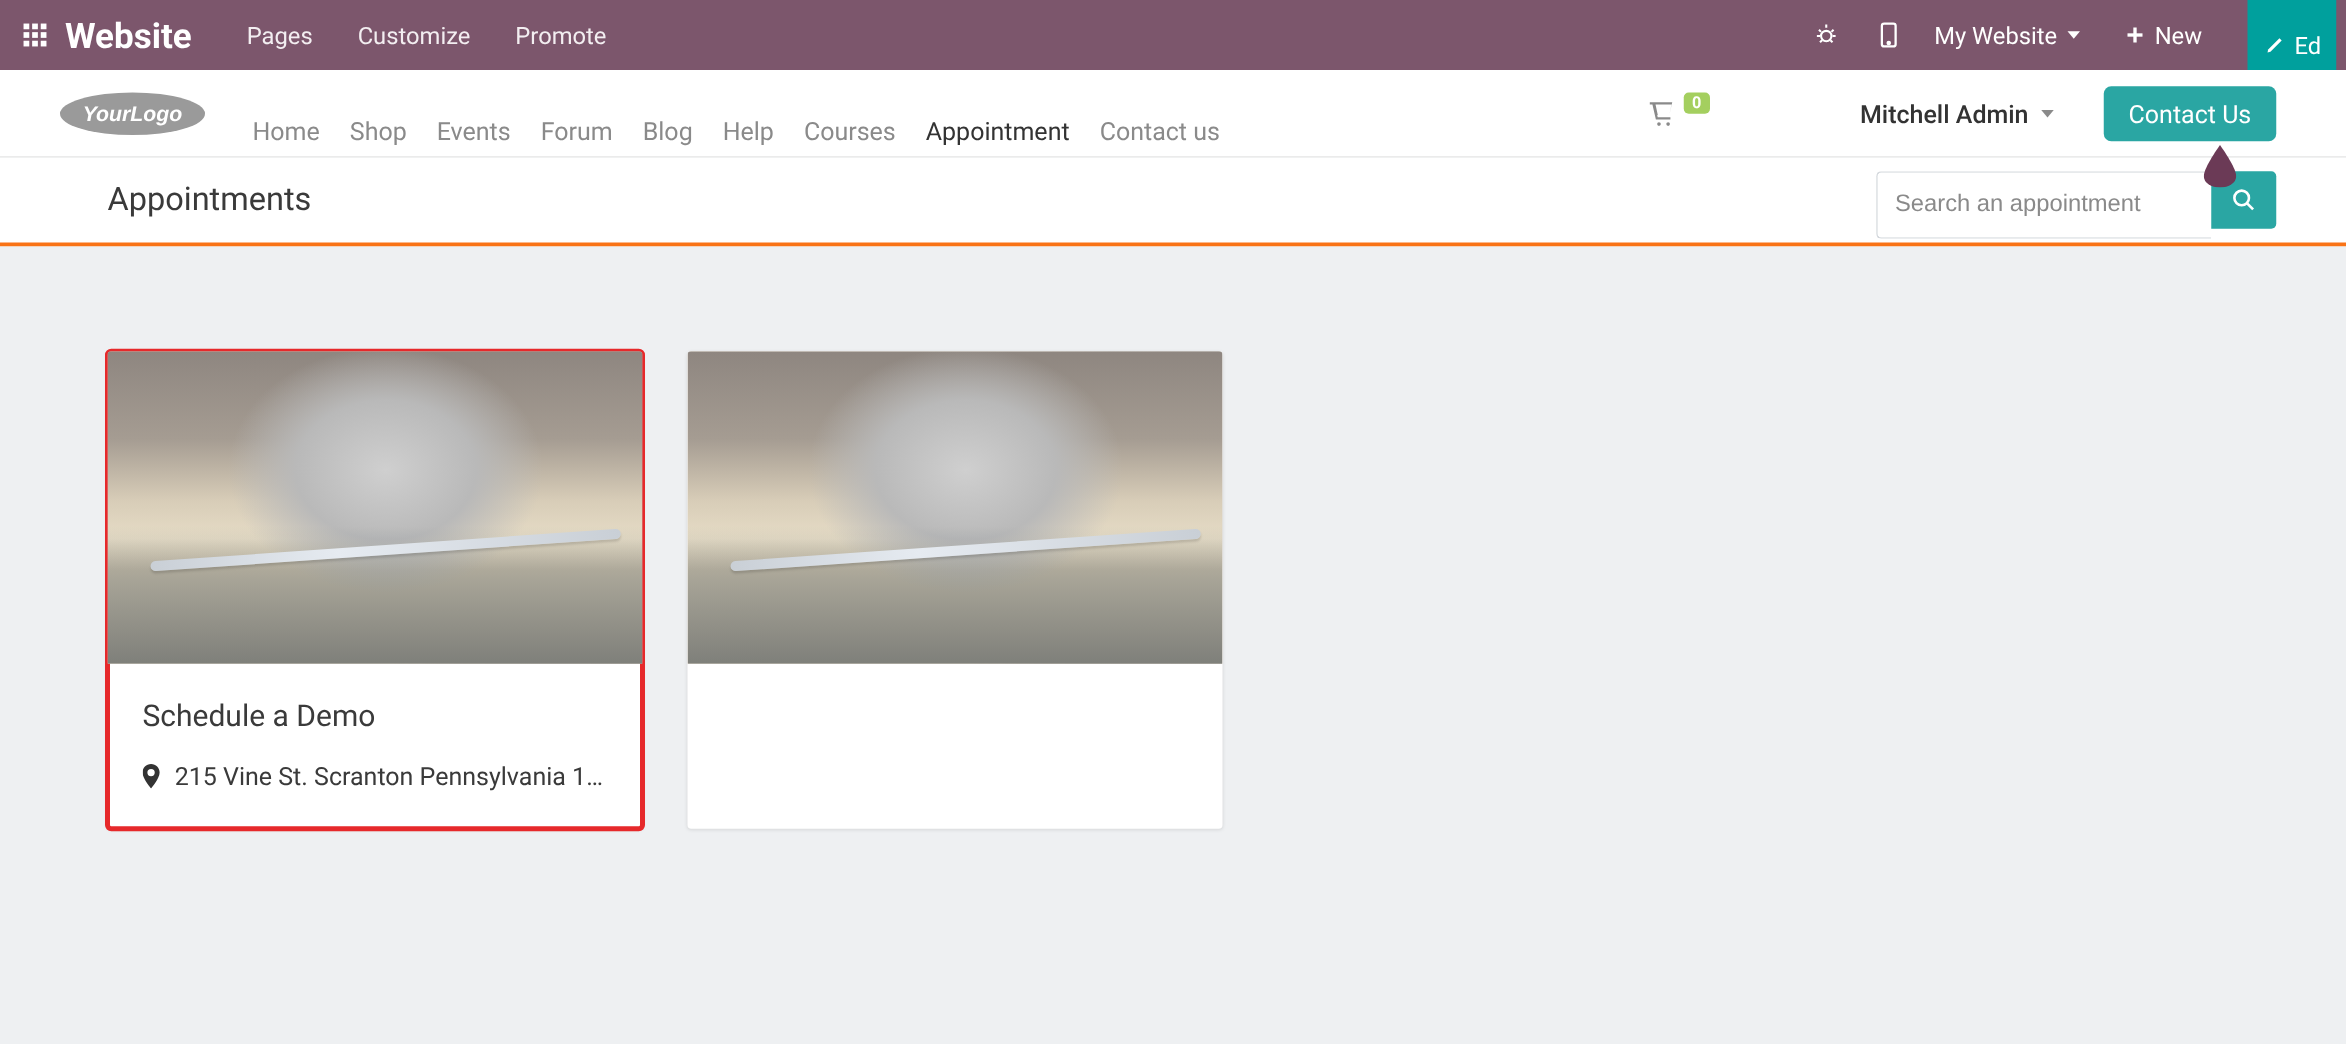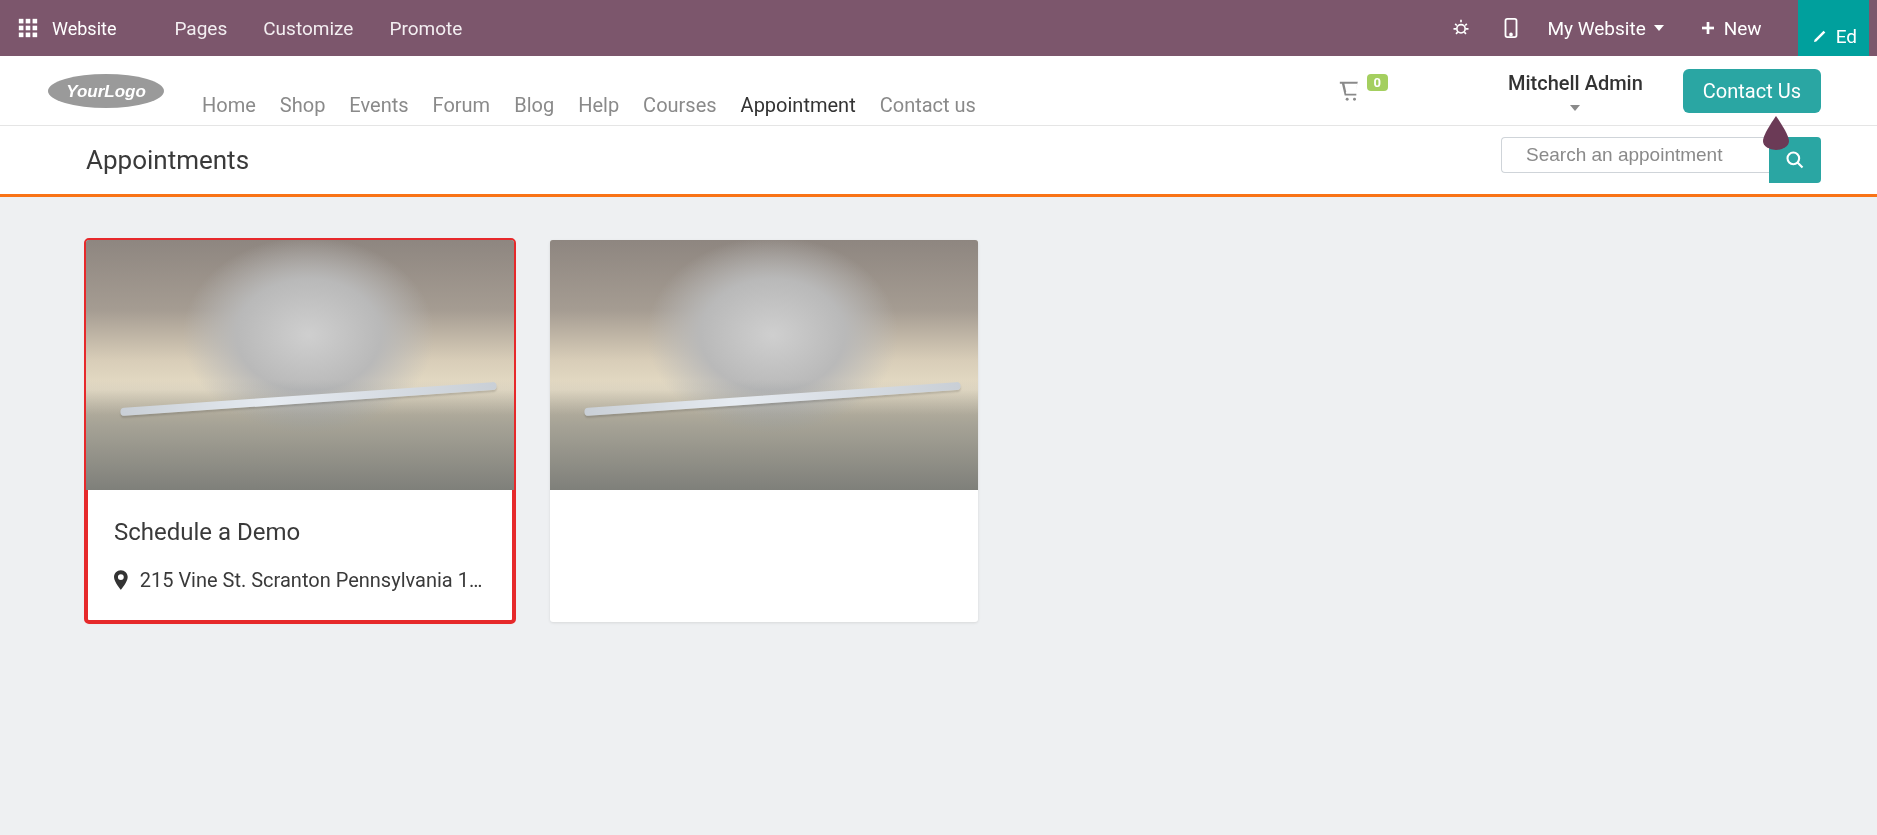--- a/index.html
+++ b/index.html
@@ -1,56 +1,56 @@
 <!DOCTYPE html>
 <html><head>
 <meta charset="utf-8">
 <style>
   * { box-sizing: border-box; margin: 0; padding: 0; }
   html, body { width: 1877px; height: 835px; font-family: -apple-system, BlinkMacSystemFont, "Segoe UI", Roboto, "Helvetica Neue", Arial, sans-serif; background: #eef0f2; overflow: hidden; }
 
   
   .topbar { background:#7c566c; height:56px; display:flex; align-items:center; color:#fff; font-size:19px; padding:0 8px 0 8px; }
   .topbar .apps { width:40px; height:40px; display:flex; align-items:center; justify-content:center; cursor:pointer; }
-  .topbar .brand { font-size:18px; font-weight:400; margin:0 32px 0 4px; }
+  .topbar .brand { font-size:28px; font-weight:700; margin:0 18px 0 4px; }
   .topbar .menu { display:flex; gap:36px; margin-left:26px; }
   .topbar .menu-item { cursor:pointer; color:#f3eef1; }
   .topbar .spacer { flex:1; }
   .topbar .right { display:flex; align-items:center; gap:22px; padding-right:0; }
   .topbar .icon-btn { width:28px; height:28px; display:flex; align-items:center; justify-content:center; cursor:pointer; }
   .topbar .dropdown { display:flex; align-items:center; gap:8px; cursor:pointer; }
   .topbar .caret { width:0; height:0; border-left:5px solid transparent; border-right:5px solid transparent; border-top:6px solid #fff; }
   .topbar .new-btn { display:flex; align-items:center; gap:8px; cursor:pointer; padding:0 14px; height:56px; }
   .topbar .edit-btn { display:flex; align-items:center; gap:8px; cursor:pointer; background:#00a09d; padding:16px 12px 0 14px; height:56px; color:#fff; }
 
   
   .sitenav { background:#fff; height:70px; border-bottom:1px solid #e5e5e5; display:flex; align-items:center; padding:0 56px 0 46px; position:relative; }
   .logo-wrap { width:120px; height:38px; display:flex; align-items:center; }
   .nav-links { display:flex; align-items:center; gap:24px; margin-left:36px; font-size:20px; color:#8a8a8a; }
   .nav-links .nav-link { cursor:pointer;margin-top:29px; }
   .nav-links .nav-link.active { color:#333; }
   .sitenav .spacer2 { flex:1; }
   .cart { display:flex; align-items:center; gap:6px; cursor:pointer; color:#8a8a8a; font-size:20px; }
   .cart .badge { background:#a4cf5f; color:#fff; font-size:13px; font-weight:700; border-radius:4px; padding:1px 7px; position:relative; top:-8px; }
-  .user-drop { display:flex; align-items:center; gap:10px; margin-left:120px; cursor:pointer; color:#333; font-size:20px; font-weight:500;flex-direction:column; }
+  .user-drop { display:flex; align-items:center; gap:10px; margin-left:120px; cursor:pointer; color:#333; font-size:20px; font-weight:500; }
   .user-drop .caret2 { width:0; height:0; border-left:5px solid transparent; border-right:5px solid transparent; border-top:6px solid #8a8a8a; }
   .contact-btn { background:#2aa6a3; color:#fff; font-size:20px; padding:10px 20px; border-radius:6px; margin-left:40px; cursor:pointer; }
   .drop-indicator { position:absolute; right:88px; top:60px; width:26px; height:34px; }
 
   
   .subheader { background:#fff; height:71px; border-bottom:3px solid #f97316; display:flex; align-items:center; padding:0 56px 0 86px; }
   .subheader .title { font-size:26px; color:#3a3a3a; font-weight:400; }
   .subheader .spacer3 { flex:1; }
   .search-wrap { display:flex; align-items:stretch; height:46px; }
-  .search-wrap input { width:268px; height:36px; border:1px solid #cfd4d9; border-right:none; border-radius:4px 0 0 4px; padding:0 24px; font-size:19px; color:#333; outline:none; }
+  .search-wrap input { width:268px; height:54px; border:1px solid #cfd4d9; border-right:none; border-radius:4px 0 0 4px; padding:0 14px; font-size:19px; color:#333; outline:none; }
   .search-wrap input::placeholder { color:#8a8a8a; }
   .search-btn { width:52px; height:46px; background:#2aa6a3; border-radius:0 4px 4px 0; display:flex; align-items:center; justify-content:center; cursor:pointer; }
 
   
-  .cards-area { padding:43px 86px; display:flex; gap:36px; }
+  .cards-area { padding:84px 86px; display:flex; gap:36px; }
   .card { width:428px; background:#fff; border-radius:3px; box-shadow:0 1px 3px rgba(0,0,0,0.1); cursor:pointer; overflow:hidden; }
   .card.selected { outline:4px solid #e6292b; outline-offset:-2px; }
   .card-img { width:100%; height:250px; background:#d6cfc2; position:relative; overflow:hidden; }
   .card-body { padding:28px 28px 30px 28px; }
   .card-title { font-size:24px; color:#3a3a3a; font-weight:400; margin-bottom:22px; }
   .card-loc { display:flex; align-items:center; gap:12px; font-size:20px; color:#3a3a3a; white-space:nowrap; overflow:hidden; text-overflow:ellipsis; }
   .card-loc span.addr { overflow:hidden; text-overflow:ellipsis; }
 
   
   .photo {

